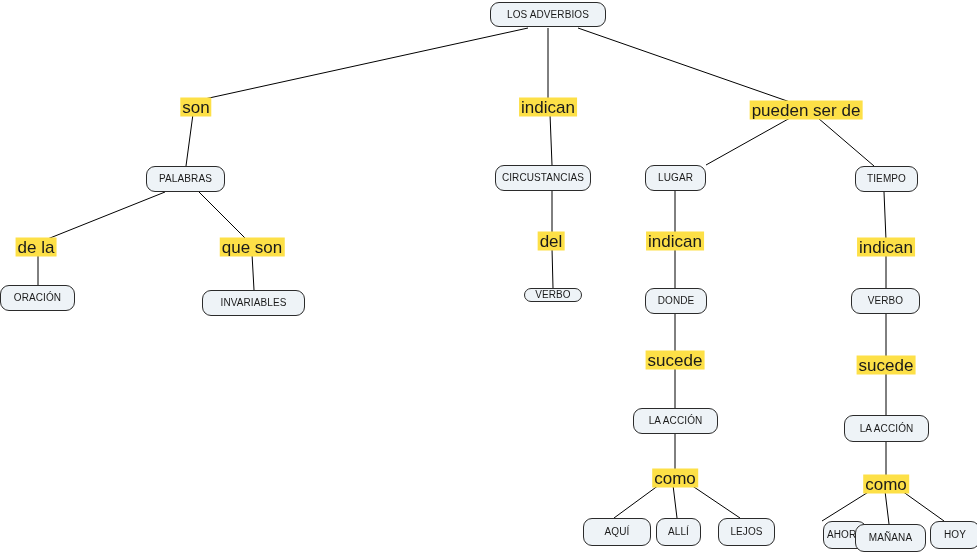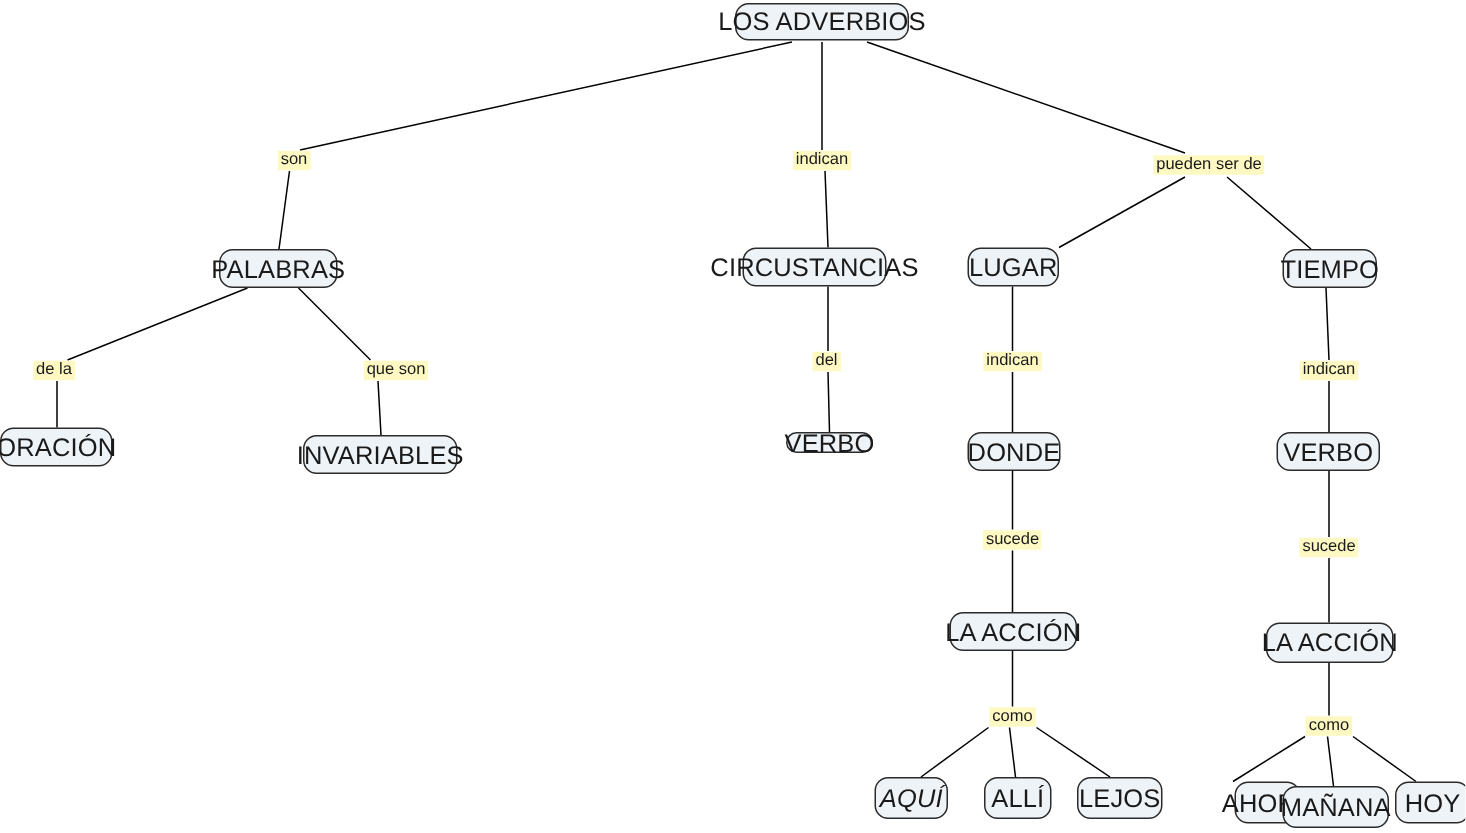--- a/index.html
+++ b/index.html
@@ -25,34 +25,34 @@
     width: 977px;
     height: 555px;
   }
   .node {
     position: absolute;
     box-sizing: border-box;
     background: #eef3f7;
     border: 1px solid #2b2b2b;
     border-radius: 9px;
     color: #1a1a1a;
-    font-size: 17px;
+    font-size: 10px;
     line-height: 1;
     display: flex;
     align-items: center;
     justify-content: center;
     white-space: nowrap;
     letter-spacing: 0.1px;
     z-index: 3;
   }
   .link-label {
     position: absolute;
-    background: #fef9c3;
+    background: #fde047;
     color: #1a1a1a;
-    font-size: 11px;
+    font-size: 17px;
     line-height: 1;
     white-space: nowrap;
     padding: 1px 2px;
     z-index: 2;
     transform: translate(-50%, -50%);
   }
 </style>
 </head>
 <body>
 
@@ -93,34 +93,34 @@
   <div id="node-layer">
       <div class="node" style="left: 490px; top: 2px; width: 116px; height: 25px;">LOS ADVERBIOS</div>
       <div class="node" style="left: 146px; top: 166px; width: 79px; height: 26px;">PALABRAS</div>
       <div class="node" style="left: 0px; top: 285px; width: 75px; height: 26px;">ORACIÓN</div>
       <div class="node" style="left: 202px; top: 290px; width: 103px; height: 26px;">INVARIABLES</div>
       <div class="node" style="left: 495px; top: 165px; width: 96px; height: 26px;">CIRCUSTANCIAS</div>
       <div class="node" style="left: 524px; top: 288px; width: 58px; height: 14px;">VERBO</div>
       <div class="node" style="left: 645px; top: 165px; width: 61px; height: 26px;">LUGAR</div>
       <div class="node" style="left: 645px; top: 288px; width: 62px; height: 26px;">DONDE</div>
       <div class="node" style="left: 633px; top: 408px; width: 85px; height: 26px;">LA ACCIÓN</div>
-      <div class="node" style="left: 583px; top: 518px; width: 49px; height: 28px; font-style: italic;">AQUÍ</div>
+      <div class="node" style="left: 583px; top: 518px; width: 68px; height: 28px;">AQUÍ</div>
       <div class="node" style="left: 656px; top: 518px; width: 45px; height: 28px;">ALLÍ</div>
       <div class="node" style="left: 718px; top: 518px; width: 57px; height: 28px;">LEJOS</div>
       <div class="node" style="left: 855px; top: 166px; width: 63px; height: 26px;">TIEMPO</div>
       <div class="node" style="left: 851px; top: 288px; width: 69px; height: 26px;">VERBO</div>
       <div class="node" style="left: 844px; top: 415px; width: 85px; height: 27px;">LA ACCIÓN</div>
       <div class="node" style="left: 823px; top: 521px; width: 44px; height: 28px;">AHORA</div>
       <div class="node" style="left: 855px; top: 524px; width: 71px; height: 28px;">MAÑANA</div>
       <div class="node" style="left: 930px; top: 521px; width: 50px; height: 28px;">HOY</div>
     </div>
   <div id="label-layer">
       <div class="link-label" style="left: 196px; top: 107px;">son</div>
       <div class="link-label" style="left: 36px; top: 247px;">de la</div>
-      <div class="link-label" style="left: 264px; top: 247px;">que son</div>
+      <div class="link-label" style="left: 252px; top: 247px;">que son</div>
       <div class="link-label" style="left: 548px; top: 107px;">indican</div>
       <div class="link-label" style="left: 551px; top: 241px; text-align: right;">del</div>
       <div class="link-label" style="left: 806px; top: 110px;">pueden ser de</div>
       <div class="link-label" style="left: 675px; top: 241px;">indican</div>
       <div class="link-label" style="left: 675px; top: 360px;">sucede</div>
       <div class="link-label" style="left: 675px; top: 478px;">como</div>
       <div class="link-label" style="left: 886px; top: 247px;">indican</div>
       <div class="link-label" style="left: 886px; top: 365px;">sucede</div>
       <div class="link-label" style="left: 886px; top: 484px;">como</div>
     </div>

